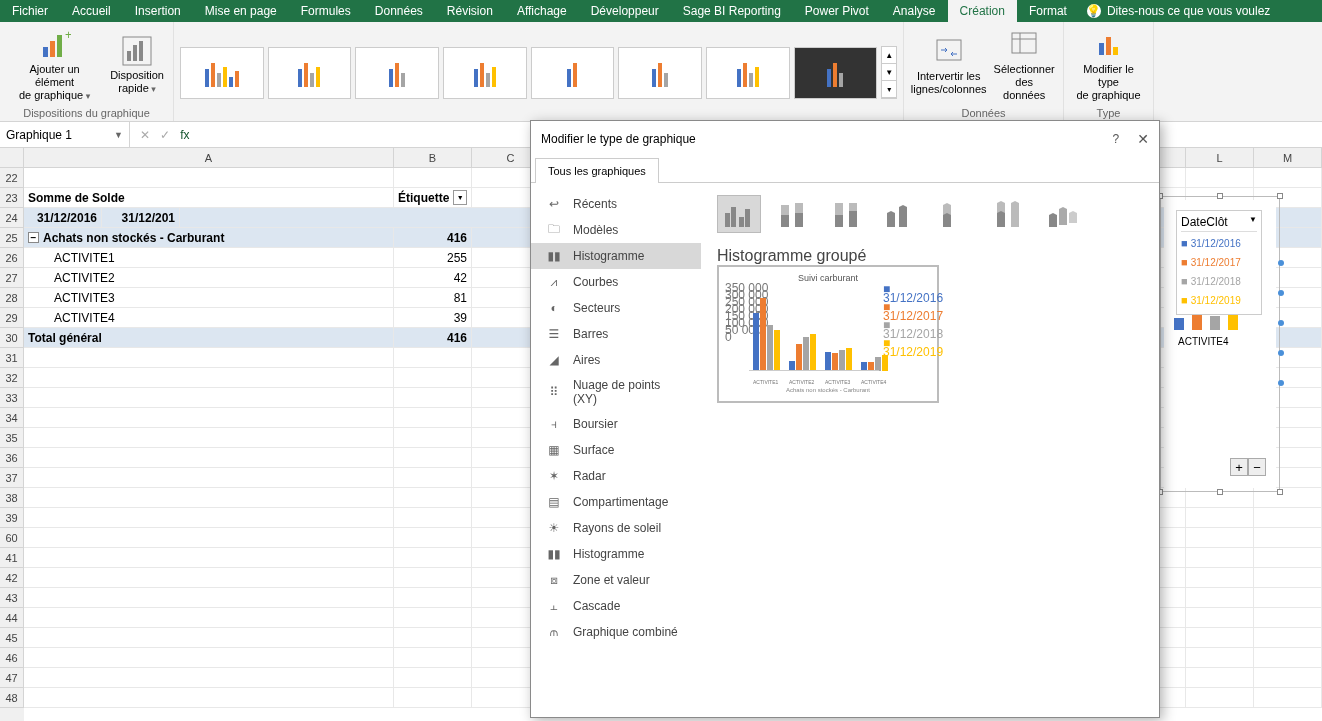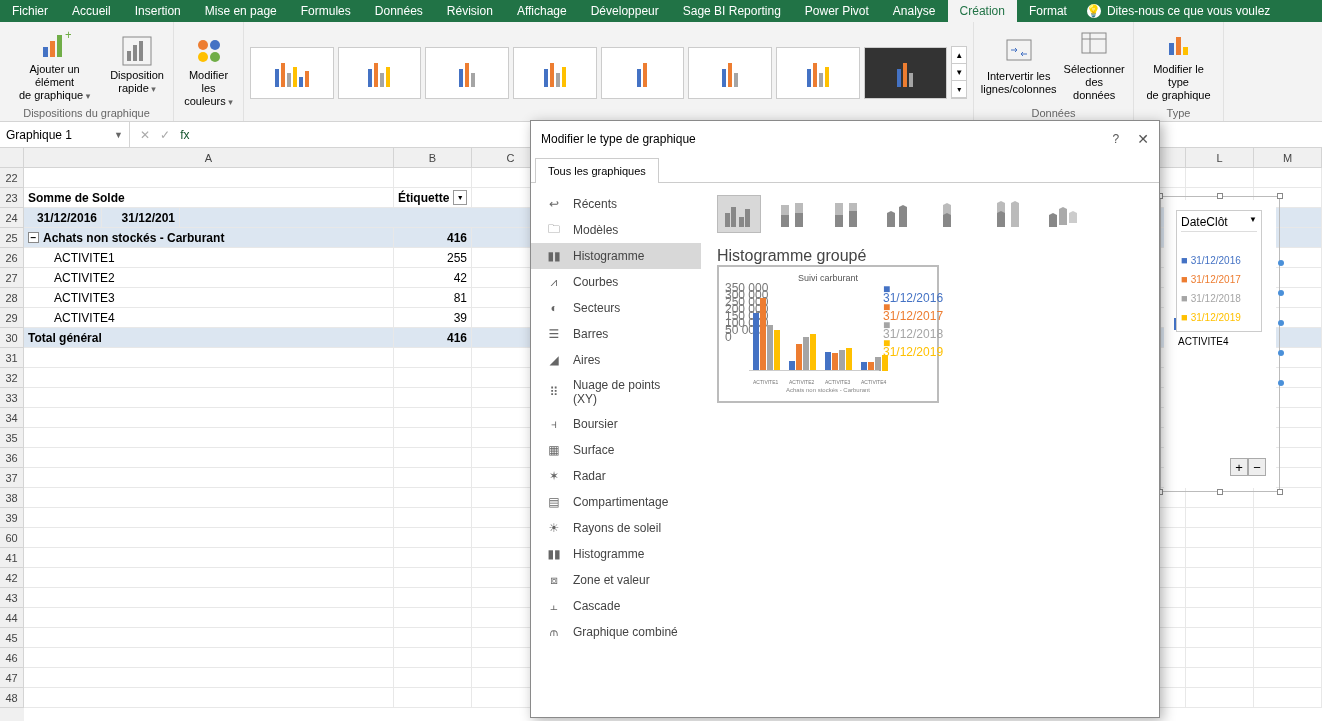--- a/index.html
+++ b/index.html
@@ -135,37 +135,20 @@
               <rect x="12" y="10" width="4" height="16" fill="#888"></rect>
               <rect x="18" y="6" width="4" height="20" fill="#888"></rect>
             </svg>
           </div>
         <div class="lbl drop">Disposition
 rapide</div>
       </div>
     </div>
     <div class="group-label">Dispositions du graphique</div>
   </div>
-  <div class="group" style="width:70px">
-    <div class="group-body">
-      <div class="big-btn">
-        <div class="ic">
-            <svg width="32" height="32">
-              <circle cx="10" cy="10" r="5" fill="#ed7d31"></circle>
-              <circle cx="22" cy="10" r="5" fill="#4472c4"></circle>
-              <circle cx="10" cy="22" r="5" fill="#ffc000"></circle>
-              <circle cx="22" cy="22" r="5" fill="#70ad47"></circle>
-            </svg>
-          </div>
-        <div class="lbl drop">Modifier les
-couleurs</div>
-      </div>
-    </div>
-    <div class="group-label"></div>
-  </div>
   <div class="group" style="width:730px">
     <div class="group-body style-gallery">
       <div class="style-thumb">
           <div class="mini-bars">
             <span style="height:18px"></span>
             <span style="height:24px;background:#ed7d31"></span>
             <span style="height:14px;background:#a5a5a5"></span>
             <span style="height:20px;background:#ffc000"></span>
             <span style="height:10px"></span>
             <span style="height:16px;background:#ed7d31"></span>
@@ -554,21 +537,21 @@
 <div class="surround" style="left:1160px;top:196px;width:120px;height:296px">
   <div class="sqh" style="left:-4px;top:-4px"></div>
     <div class="sqh" style="right:-4px;top:-4px"></div>
   <div class="sqh" style="left:-4px;bottom:-4px"></div>
     <div class="sqh" style="right:-4px;bottom:-4px"></div>
   <div class="sqh" style="left:50%;top:-4px;margin-left:-3px"></div>
     <div class="sqh" style="left:50%;bottom:-4px;margin-left:-3px"></div>
 </div>
 <div class="chart-obj" style="left:1164px;top:200px;width:112px;height:288px;border:none">
   <div class="legend-box" style="width:86px">
-    <div style="font-size:10px;border-bottom:1px solid #ddd;padding-bottom:2px;margin-bottom:19px"><span>DateClôt</span><span class="dd2">▼</span></div>
+    <div style="font-size:10px;border-bottom:1px solid #ddd;padding-bottom:2px;margin-bottom:2px"><span>DateClôt</span><span class="dd2">▼</span></div>
     <div class="legend-item" style="color:#4472c4">31/12/2016</div>
     <div class="legend-item" style="color:#ed7d31">31/12/2017</div>
     <div class="legend-item" style="color:#a5a5a5">31/12/2018</div>
     <div class="legend-item" style="color:#ffc000">31/12/2019</div>
   </div>
   <div class="side-dots">
       <span></span>
       <span></span>
       <span></span>
       <span></span>

